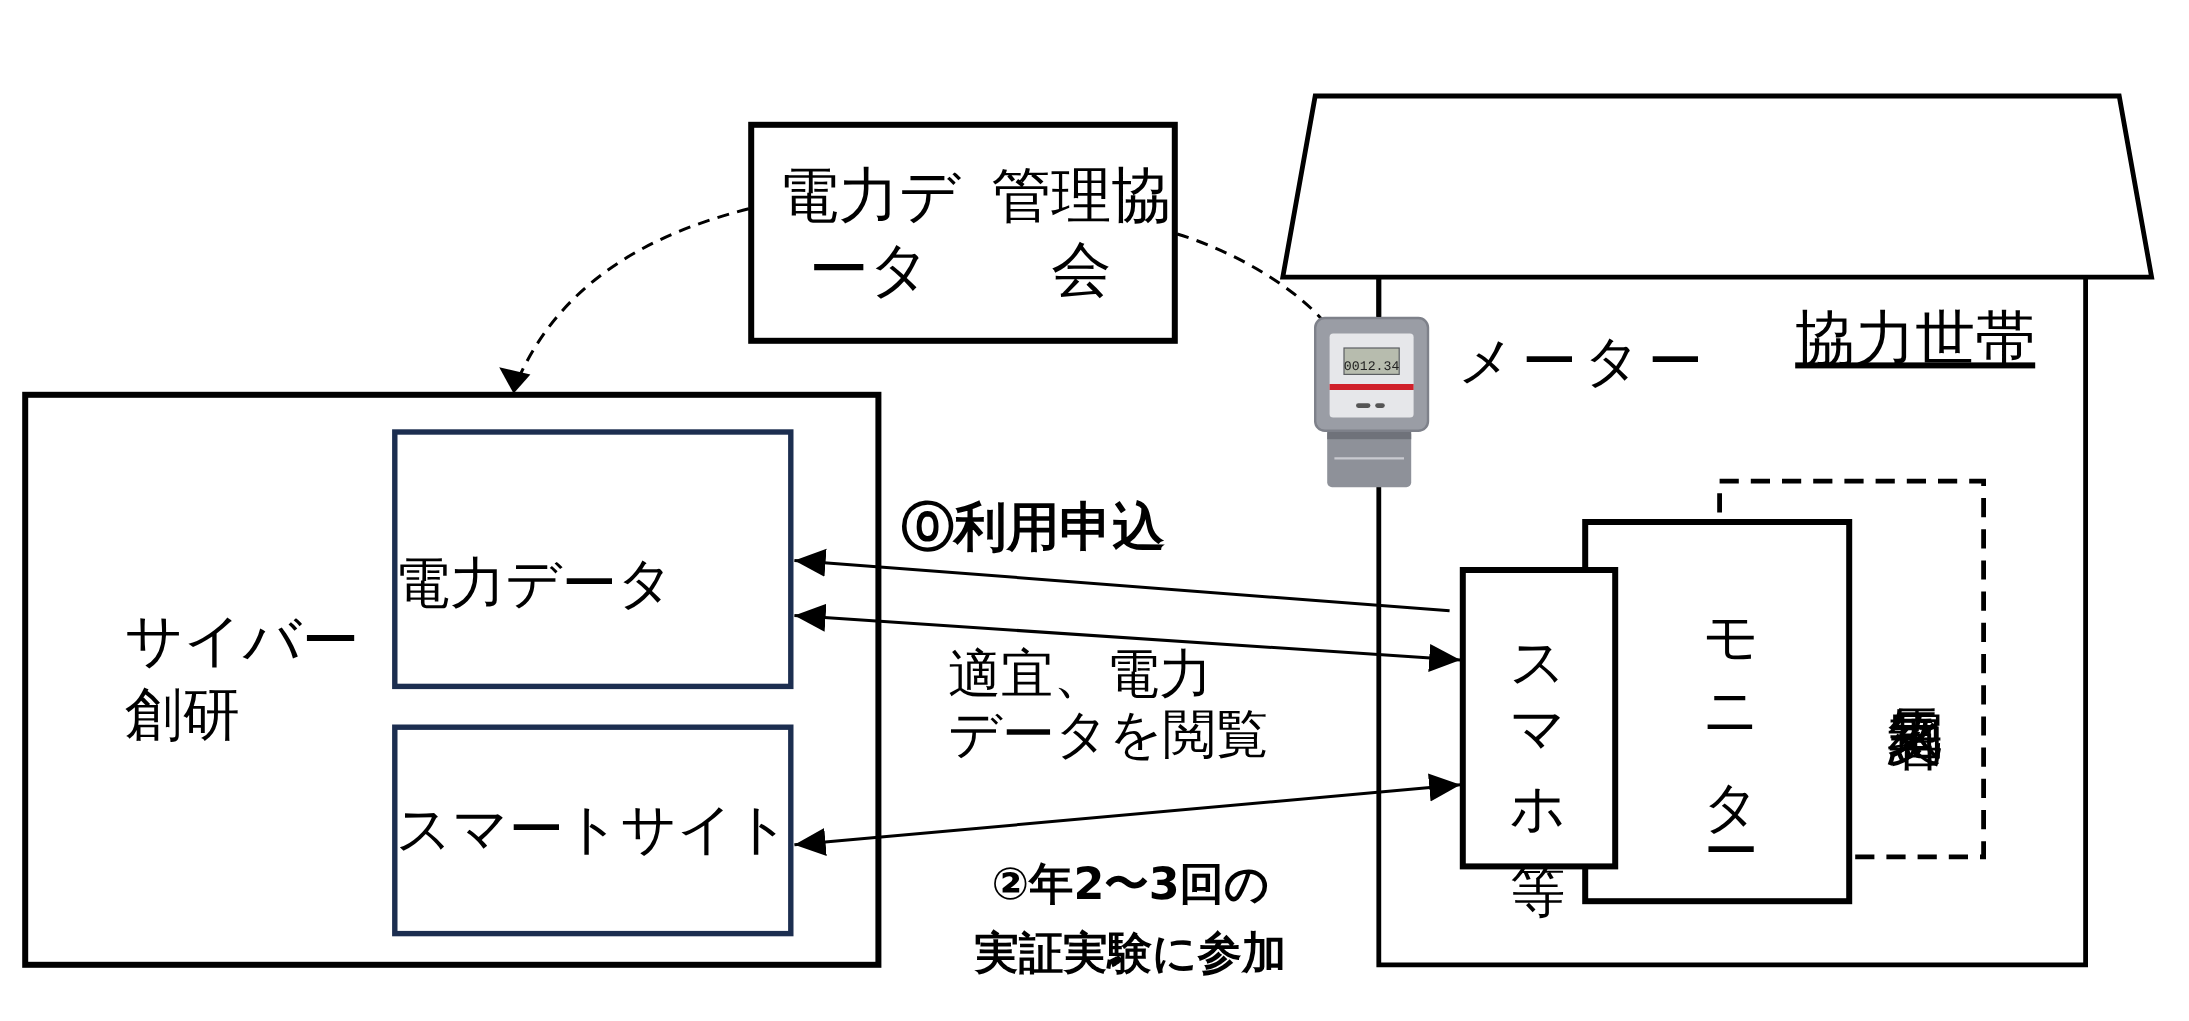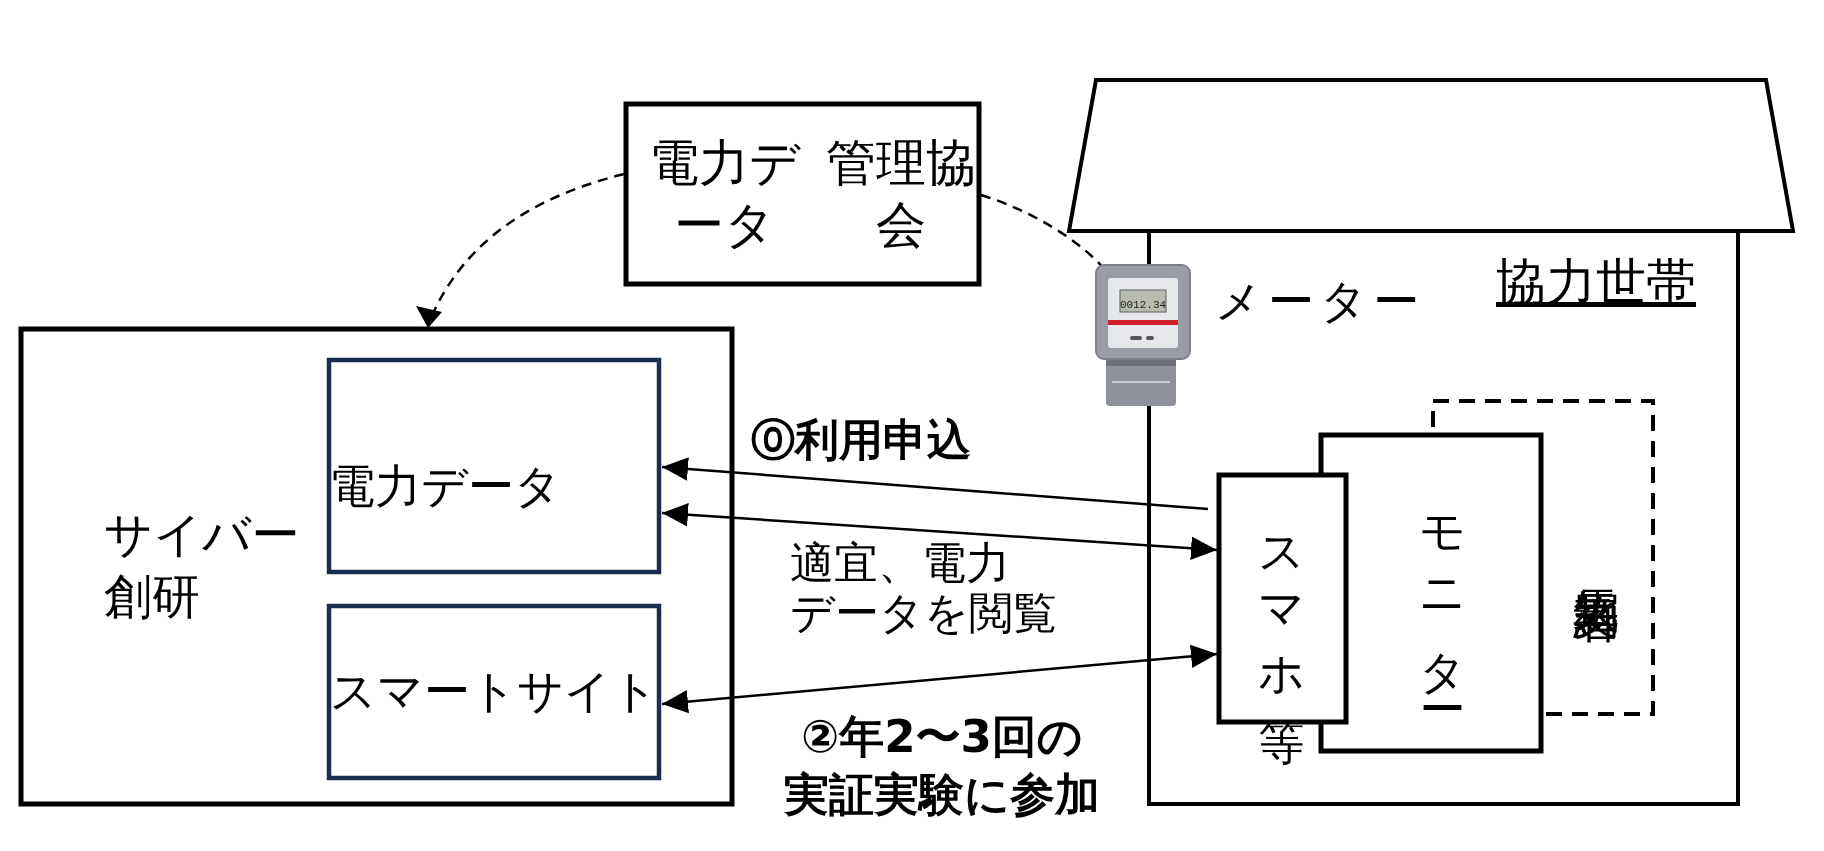--- a/index.html
+++ b/index.html
@@ -90,21 +90,21 @@
   <span>サイト</span>
 </div>
 
 <div class="txt bold" style="left:751px; top:414px; font-size:44px;text-align:right;">⓪利用申込</div>
 
 <div class="txt" style="left:790px; top:538px; font-size:44px; line-height:50px;">
   <div>適宜、電力</div>
   <div>データを閲覧</div>
 </div>
 
-<div class="txt bold" style="left:762px; top:708px; width:360px; font-size:45px; line-height:58px; text-align:center;">
+<div class="txt bold" style="left:762px; top:708px; width:360px; font-size:37px; line-height:58px; text-align:center;">
   <div>②年2〜3回の</div>
   <div>実証実験に参加</div>
 </div>
 
 <div class="txt" style="left:1215px; top:270px; font-size:46px; line-height:62px; letter-spacing:6px;">
   <div>メーター</div>
 </div>
 
 <div class="txt" style="left:1496px; top:252px; font-size:50px;text-decoration:underline;">協力世帯</div>
 

